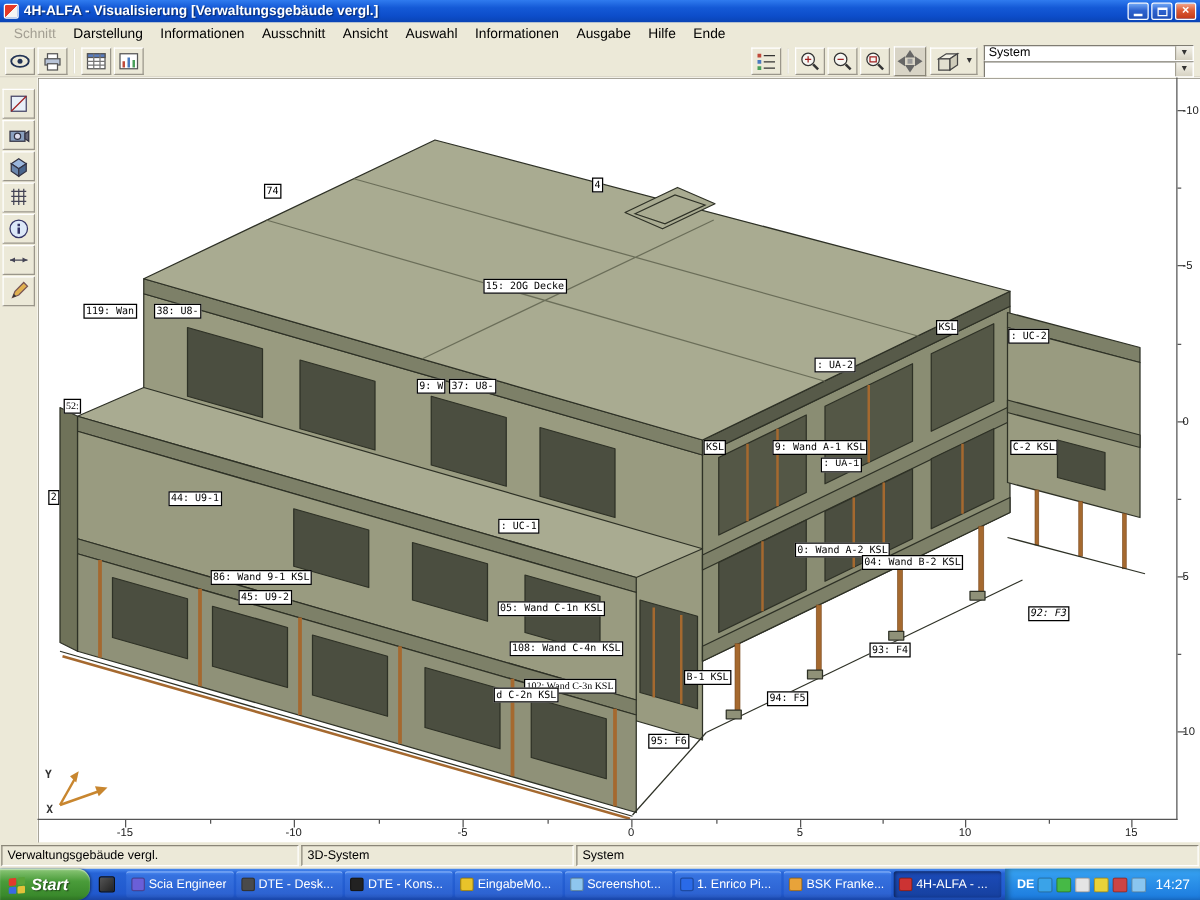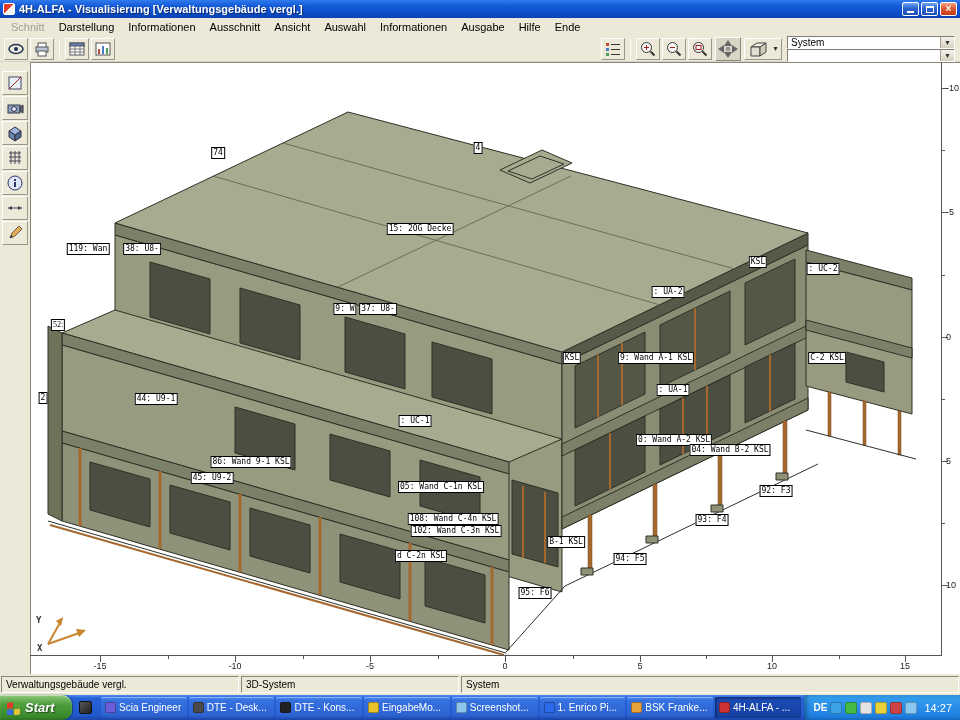--- a/index.html
+++ b/index.html
@@ -389,38 +389,38 @@
         <div class="canvas-label" style="left: 188px; top: 91px;">74</div>
         <div class="canvas-label" style="left: 448px; top: 86px;">4</div>
         <div class="canvas-label" style="left: 390px; top: 167px;">15: 2OG Decke</div>
         <div class="canvas-label" style="left: 58px; top: 187px;">119: Wan</div>
         <div class="canvas-label" style="left: 112px; top: 187px;">38: U8-</div>
         <div class="canvas-label" style="left: 315px; top: 247px;">9: W</div>
         <div class="canvas-label" style="left: 348px; top: 247px;">37: U8-</div>
         <div class="canvas-label" style="left: 28px; top: 263px; font-family: Liberation Serif, serif;">52:</div>
         <div class="canvas-label" style="left: 13px; top: 336px;">2</div>
         <div class="canvas-label" style="left: 126px; top: 337px;">44: U9-1</div>
-        <div class="canvas-label" style="left: 179px; top: 400px; margin-left: 42px;">86: Wand 9-1 KSL</div>
+        <div class="canvas-label" style="left: 179px; top: 400px;">86: Wand 9-1 KSL</div>
         <div class="canvas-label" style="left: 182px; top: 416px;">45: U9-2</div>
         <div class="canvas-label" style="left: 385px; top: 359px;">: UC-1</div>
         <div class="canvas-label" style="left: 542px; top: 296px;">KSL</div>
         <div class="canvas-label" style="left: 626px; top: 296px;">9: Wand A-1 KSL</div>
-        <div class="canvas-label" style="left: 643px; top: 328px;">: UA-1</div>
+        <div class="canvas-label" style="left: 643px; top: 310px; font-family: Liberation Mono, monospace;">: UA-1</div>
         <div class="canvas-label" style="left: 638px; top: 230px;">: UA-2</div>
         <div class="canvas-label" style="left: 728px; top: 200px;">KSL</div>
         <div class="canvas-label" style="left: 793px; top: 207px;">: UC-2</div>
         <div class="canvas-label" style="left: 797px; top: 296px;">C-2 KSL</div>
         <div class="canvas-label" style="left: 411px; top: 425px;">05: Wand C-1n KSL</div>
         <div class="canvas-label" style="left: 423px; top: 457px;">108: Wand C-4n KSL</div>
         <div class="canvas-label" style="left: 536px; top: 480px;">B-1 KSL</div>
-        <div class="canvas-label" style="left: 426px; top: 469px;">102: Wand C-3n KSL</div>
+        <div class="canvas-label" style="left: 426px; top: 487px; font-family: Liberation Serif, serif;">102: Wand C-3n KSL</div>
         <div class="canvas-label" style="left: 391px; top: 494px;">d C-2n KSL</div>
         <div class="canvas-label" style="left: 644px; top: 378px;">0: Wand A-2 KSL</div>
         <div class="canvas-label" style="left: 700px; top: 388px;">04: Wand B-2 KSL</div>
-        <div class="canvas-label" style="left: 746px; top: 429px;">92: F3</div>
+        <div class="canvas-label" style="left: 809px; top: 429px; font-style: italic;">92: F3</div>
         <div class="canvas-label" style="left: 682px; top: 458px;">93: F4</div>
         <div class="canvas-label" style="left: 600px; top: 497px;">94: F5</div>
         <div class="canvas-label" style="left: 505px; top: 531px;">95: F6</div>
       </div>
 
     <span class="axis-label" style="left:6px; top:553px;">Y</span>
     <span class="axis-label" style="left:7px; top:581px;">X</span>
 
     <div class="ruler-bottom">
         <div class="tick-b" style="left: 70px;"></div>

